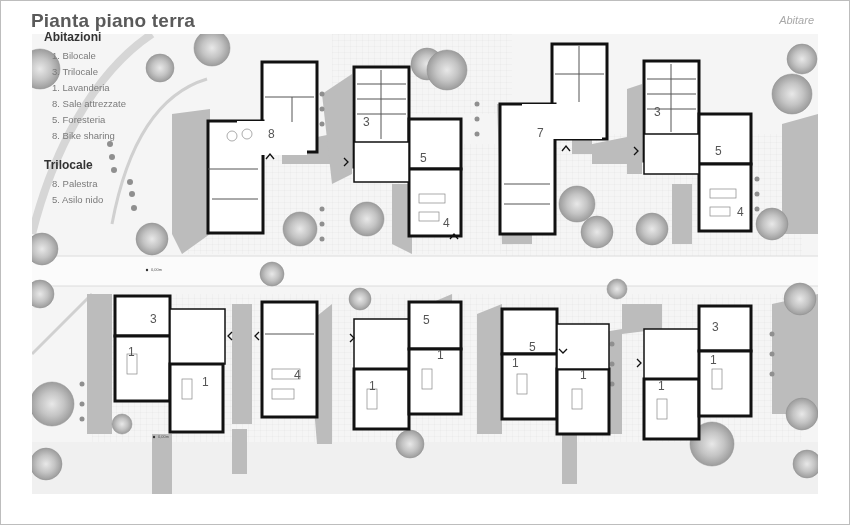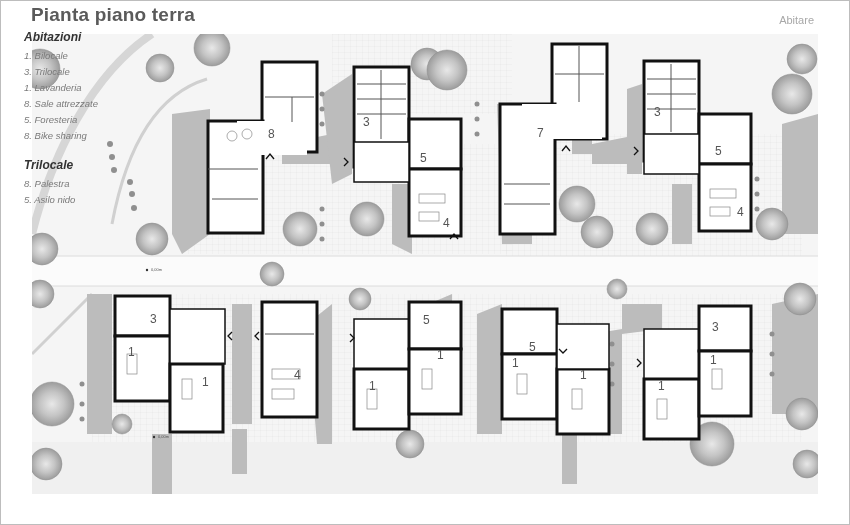--- a/index.html
+++ b/index.html
@@ -1,24 +1,24 @@
 <!DOCTYPE html>
 <html><head>
 <meta charset="utf-8">
 <style>
   html,body{margin:0;padding:0;background:#ffffff;}
   body{width:850px;height:525px;position:relative;overflow:hidden;font-family:"Liberation Sans",sans-serif;}
   .frame{position:absolute;left:0;top:0;width:848px;height:523px;border:1px solid #bdbdbd;background:#fff;}
-  .title{position:absolute;left:31px;top:4px;font-size:19px;font-weight:bold;color:#5a5a5a;letter-spacing:0.2px;}
-  .section-tag{position:absolute;right:36px;top:14px;font-size:11px;color:#a8a8a8;}
+  .title{position:absolute;left:31px;top:10px;font-size:19px;font-weight:bold;color:#5a5a5a;letter-spacing:0.2px;}
+  .section-tag{position:absolute;right:36px;top:14px;font-size:11px;font-style:italic;color:#a8a8a8;}
   .plan{position:absolute;left:32px;top:34px;width:786px;height:460px;background:#f4f4f4;overflow:hidden;}
   .plan svg{position:absolute;left:0;top:0;}
-  .legend{position:absolute;left:24px;top:30px;z-index:5;font-style:italic;}
+  .legend{position:absolute;left:44px;top:30px;z-index:5;}
   .legend .h{font-size:12px;font-weight:bold;color:#333;margin:0 0 4px 0;}
-  .legend .it{font-size:9.5px;color:#7a7a7a;line-height:16px;}
+  .legend .it{font-size:9.5px;color:#7a7a7a;line-height:16px;margin-left:8px;}
   .legend .gap{height:14px;}
   .num{font-family:"Liberation Sans",sans-serif;font-size:12px;fill:#555;}
   .elev{font-family:"Liberation Sans",sans-serif;font-size:4px;fill:#555;}
 </style>
 </head>
 <body>
 
 <div class="frame"></div>
 
 <div class="title">Pianta piano terra</div>

